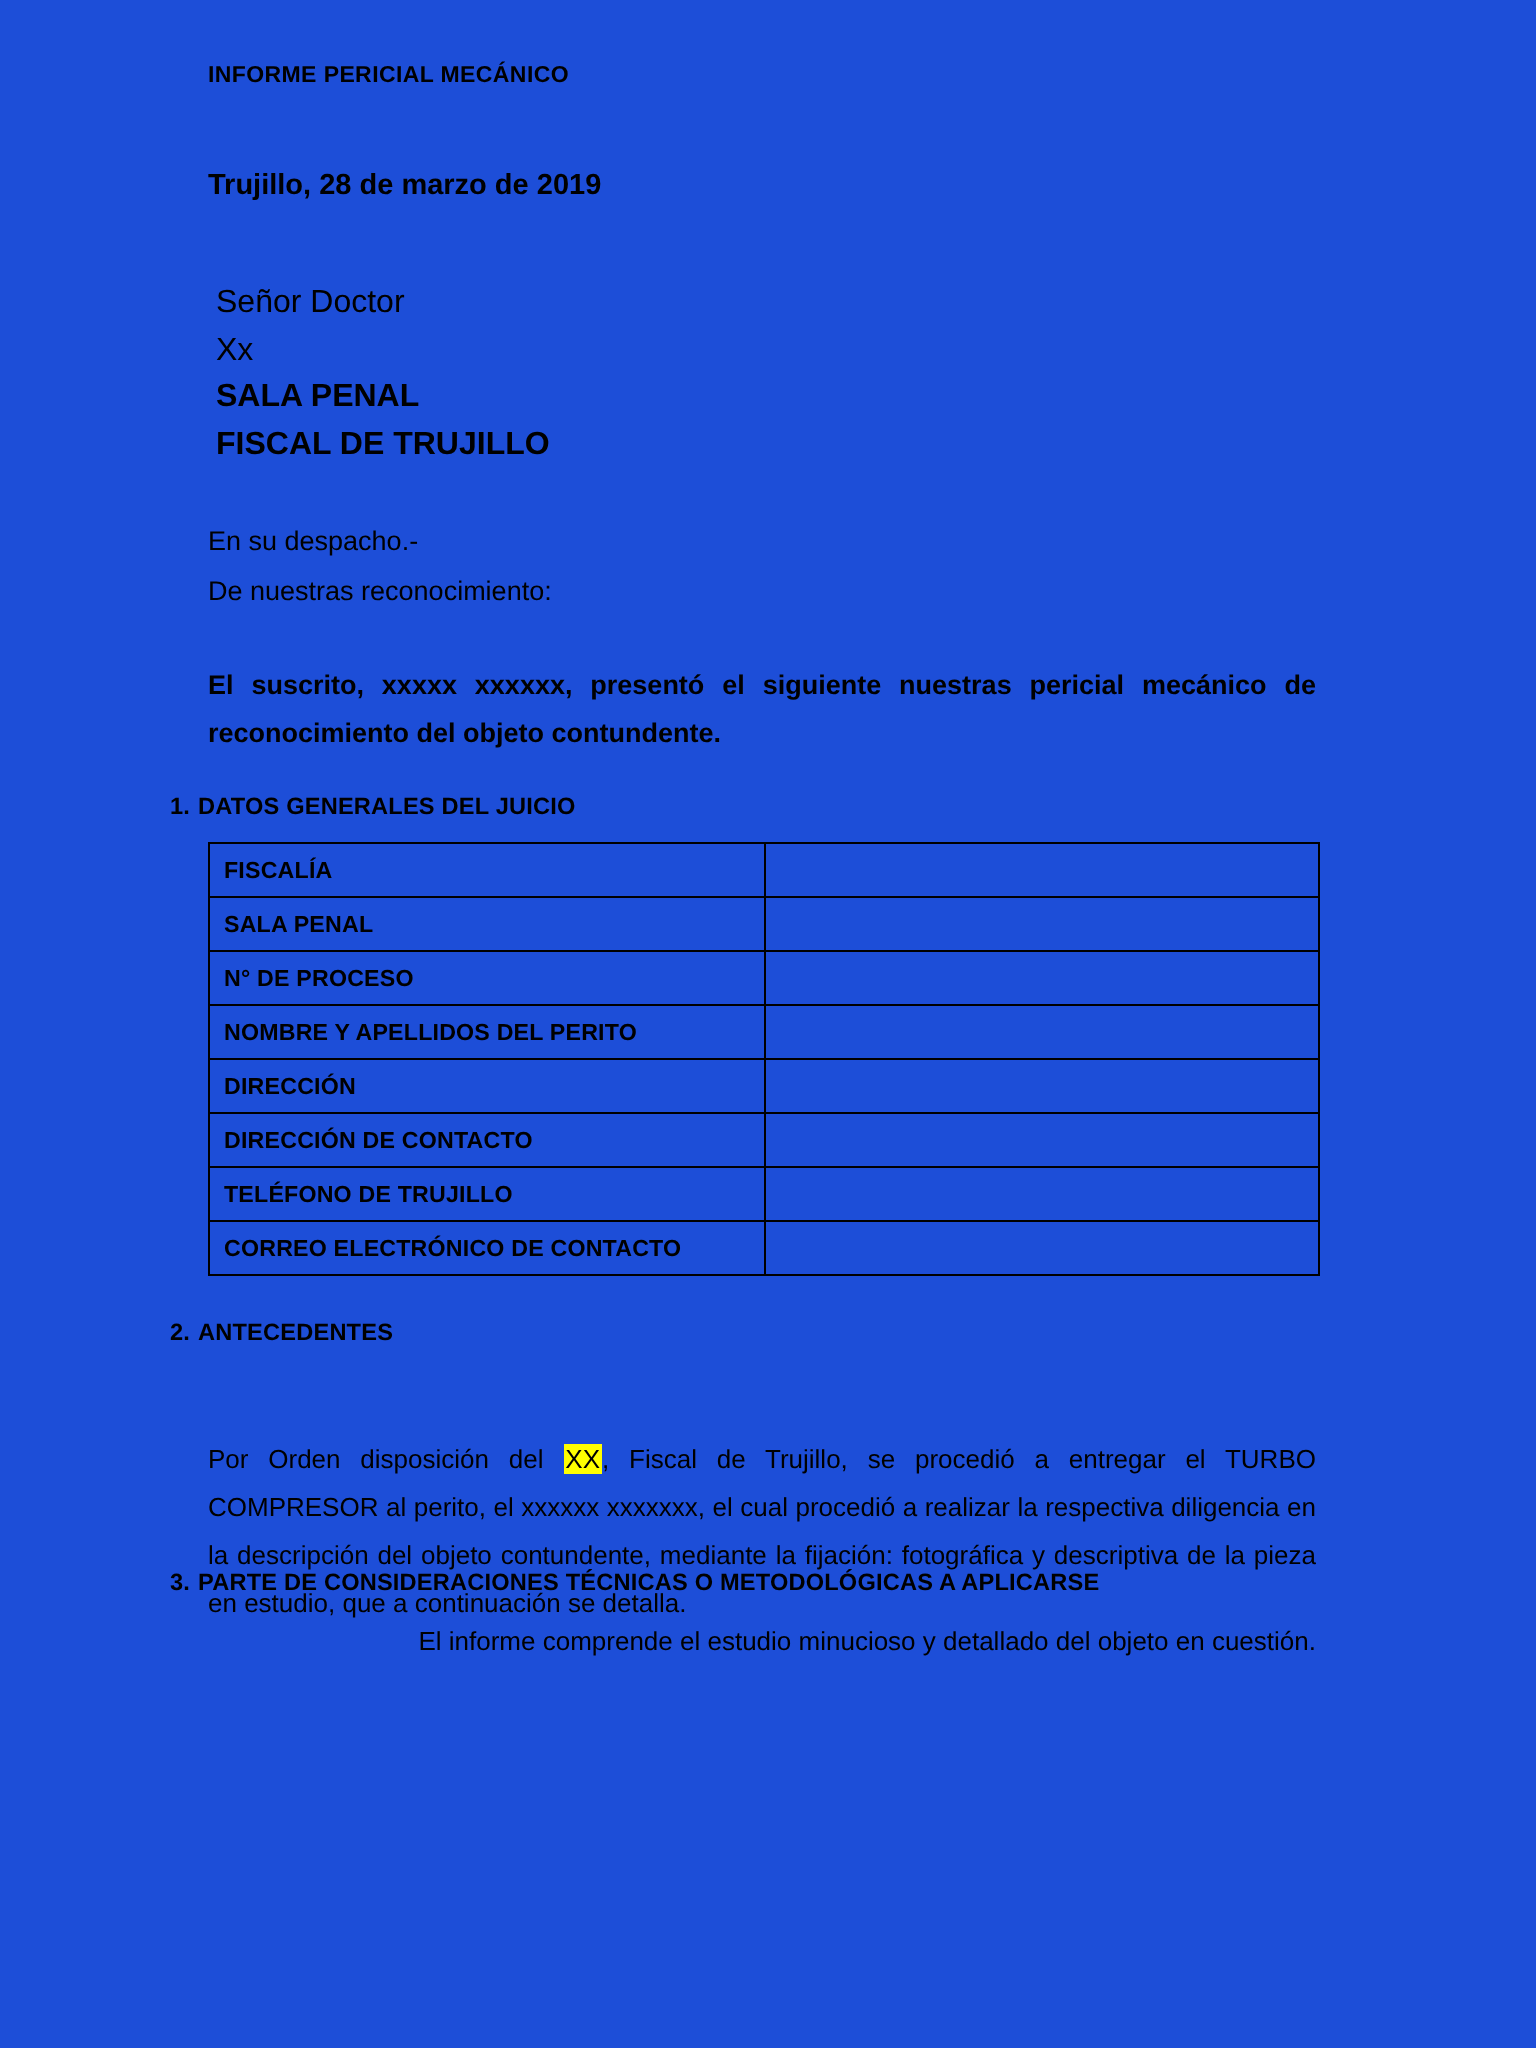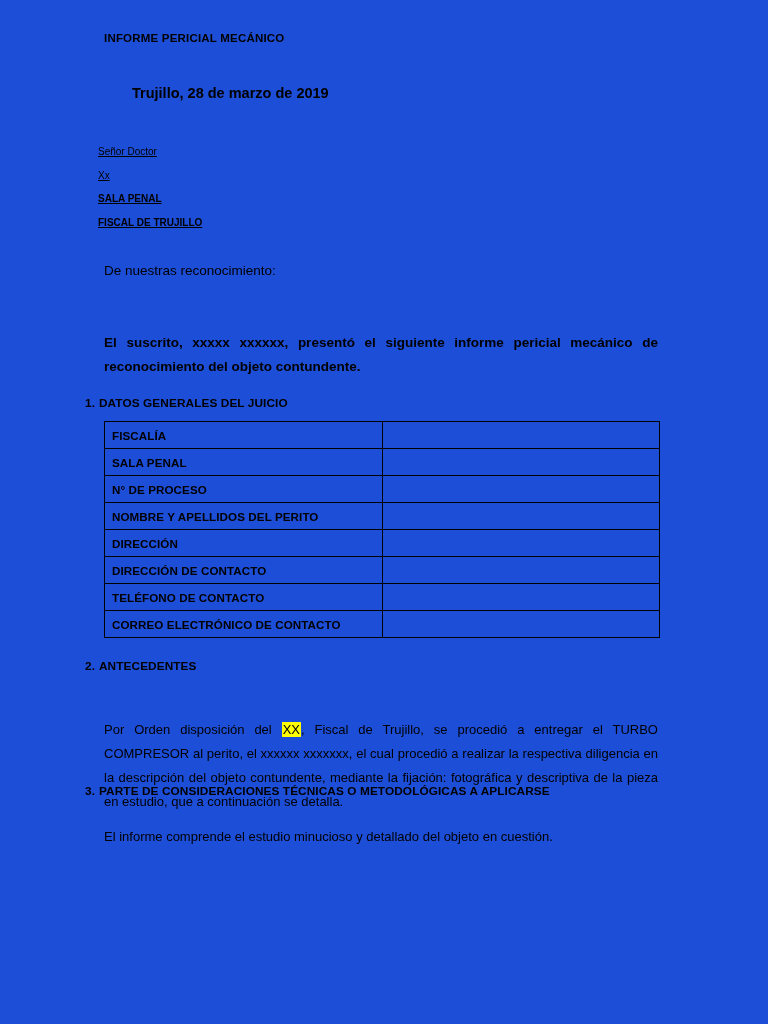--- a/index.html
+++ b/index.html
@@ -29,31 +29,29 @@
   }
 
   
   .date-line {
     position: absolute;
     left: 104px;
     top: 85px;
     font-size: 14.5px;
     font-weight: bold;
     white-space: nowrap;
-    margin-left: 28px;
   }
 
   
   .addressee {
     position: absolute;
-    left: 98px;
+    left: 108px;
     top: 140px;
-    font-size: 10px;
+    font-size: 16px;
     line-height: 23.5px;
-    text-decoration: underline;
   }
   .addressee .plain { font-weight: normal; }
   .addressee .strong { font-weight: bold; }
 
   
   .salutation {
     position: absolute;
     left: 104px;
     top: 258px;
     font-size: 13.5px;
@@ -122,43 +120,44 @@
     left: 104px;
     width: 554px;
     font-size: 13px;
     line-height: 24px;
     text-align: justify;
   }
   .hl {
     background: #ffff00;
     padding: 0 1px;
   }
-  .body-par.last-line { text-align: left; margin-top: 16px; }
+  .body-par.last-line { text-align: right; }
 </style>
 </head>
 <body>
 
 <div class="page">
 
   <div class="doc-header">INFORME PERICIAL MECÁNICO</div>
 
   <div class="date-line">Trujillo, 28 de marzo de 2019</div>
 
   <div class="addressee">
     <div class="plain">Señor Doctor</div>
     <div class="plain">Xx</div>
     <div class="strong">SALA PENAL</div>
     <div class="strong">FISCAL DE TRUJILLO</div>
   </div>
 
   <div class="salutation">
+    <div>En su despacho.-</div>
     <div>De nuestras reconocimiento:</div>
   </div>
 
-  <div class="intro-par">El suscrito, xxxxx xxxxxx, presentó el siguiente informe pericial mecánico de reconocimiento del objeto contundente.</div>
+  <div class="intro-par">El suscrito, xxxxx xxxxxx, presentó el siguiente nuestras pericial mecánico de reconocimiento del objeto contundente.</div>
 
   <div class="section-heading" style="left:85px; top:396px;">
     <span class="num">1.</span>
     <span class="txt">DATOS GENERALES DEL JUICIO</span>
   </div>
 
   <table class="info-table">
     <tbody>
       <tr>
         <td class="lbl">FISCALÍA</td>
@@ -178,21 +177,21 @@
       </tr>
       <tr>
         <td class="lbl">DIRECCIÓN</td>
         <td class="val"></td>
       </tr>
       <tr>
         <td class="lbl">DIRECCIÓN DE CONTACTO</td>
         <td class="val"></td>
       </tr>
       <tr>
-        <td class="lbl">TELÉFONO DE CONTACTO</td>
+        <td class="lbl">TELÉFONO DE TRUJILLO</td>
         <td class="val"></td>
       </tr>
       <tr>
         <td class="lbl">CORREO ELECTRÓNICO DE CONTACTO</td>
         <td class="val"></td>
       </tr>
     </tbody>
   </table>
 
   <div class="section-heading" style="left:85px; top:659px;">

